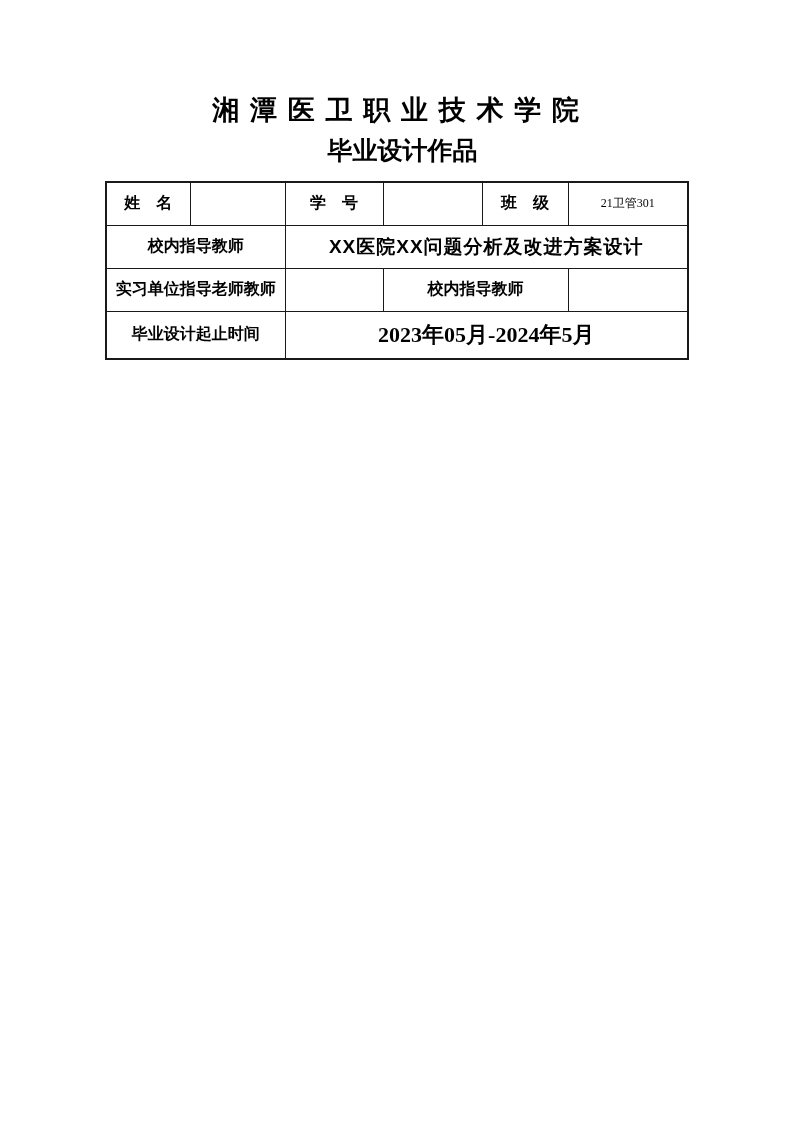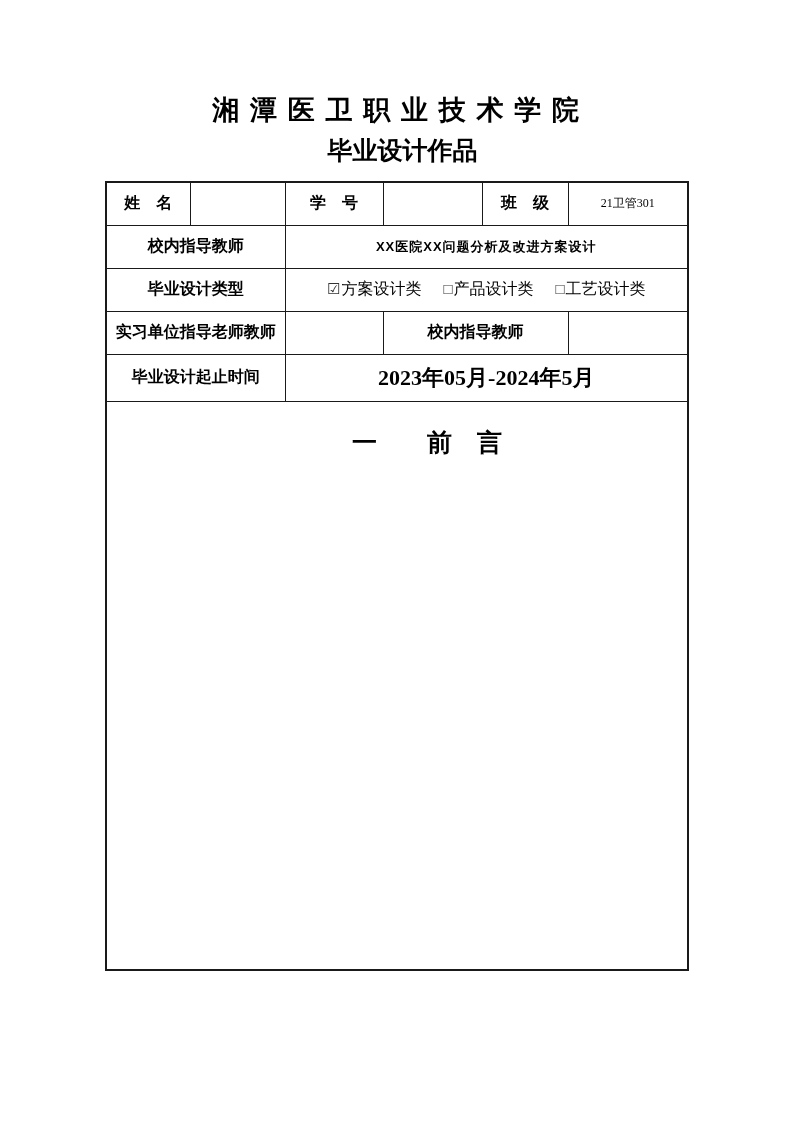--- a/index.html
+++ b/index.html
@@ -56,21 +56,21 @@
   tr.field-row { height: 43px; }
   tr.section-row { height: 569px; }
   .lbl {
     font-family: "Liberation Sans", "DejaVu Sans", sans-serif;
     font-weight: 700;
     font-size: 16px;
   }
   .topic-value {
     font-family: "Liberation Sans", "DejaVu Sans", sans-serif;
     font-weight: 700;
-    font-size: 13px;
+    font-size: 19px;
     letter-spacing: 1px;
   }
   .class-value {
     font-family: "Liberation Serif", "DejaVu Serif", serif;
     font-weight: 400;
     font-size: 12px;
   }
   .date-value {
     font-family: "Liberation Serif", "DejaVu Serif", serif;
     font-weight: 700;
@@ -148,41 +148,20 @@
 
       <tr class="field-row">
         <td class="lbl" colspan="2">
           <span>校内指导教师</span>
         </td>
         <td class="topic-value" colspan="4">
           <span>XX医院XX问题分析及改进方案设计</span>
         </td>
       </tr>
 
-      <tr class="field-row">
-        <td class="lbl" colspan="2">
-          <span>毕业设计类型</span>
-        </td>
-        <td colspan="4">
-          <div class="type-options">
-            <span class="type-option">
-              <span class="cb-icon">☑</span>
-              <span>方案设计类</span>
-            </span>
-            <span class="type-option">
-              <span class="cb-icon">□</span>
-              <span>产品设计类</span>
-            </span>
-            <span class="type-option">
-              <span class="cb-icon">□</span>
-              <span>工艺设计类</span>
-            </span>
-          </div>
-        </td>
-      </tr>
 
       <tr class="field-row">
         <td class="lbl" colspan="2">
           <span>实习单位指导老师教师</span>
         </td>
         <td class="fill-cell"></td>
         <td class="lbl" colspan="2">
           <span>校内指导教师</span>
         </td>
         <td class="fill-cell"></td>
@@ -190,22 +169,17 @@
 
       <tr class="field-row">
         <td class="lbl" colspan="2">
           <span>毕业设计起止时间</span>
         </td>
         <td class="date-value" colspan="4">
           <span>2023年05月-2024年5月</span>
         </td>
       </tr>
 
-      <tr class="section-row">
-        <td class="section-cell" colspan="6">
-          <div class="section-heading">一　　前　言</div>
-        </td>
-      </tr>
 
     </tbody>
   </table>
 
 </div>
 
 </body></html>

